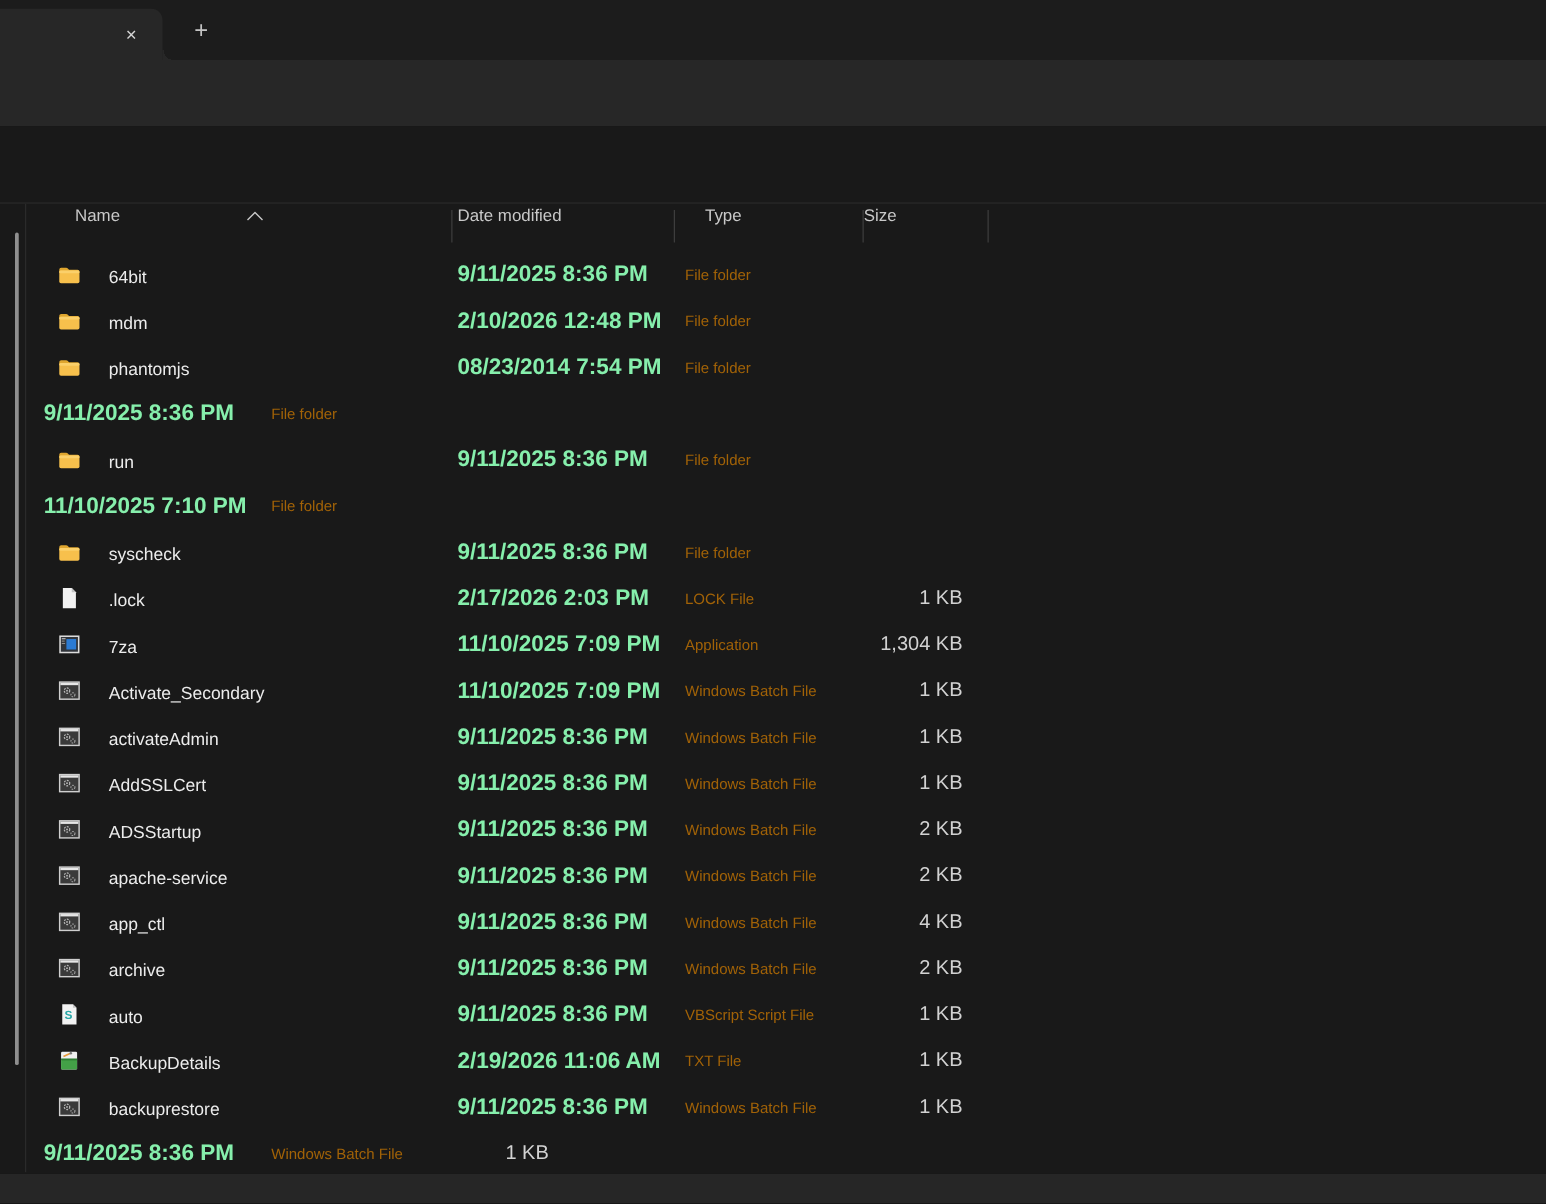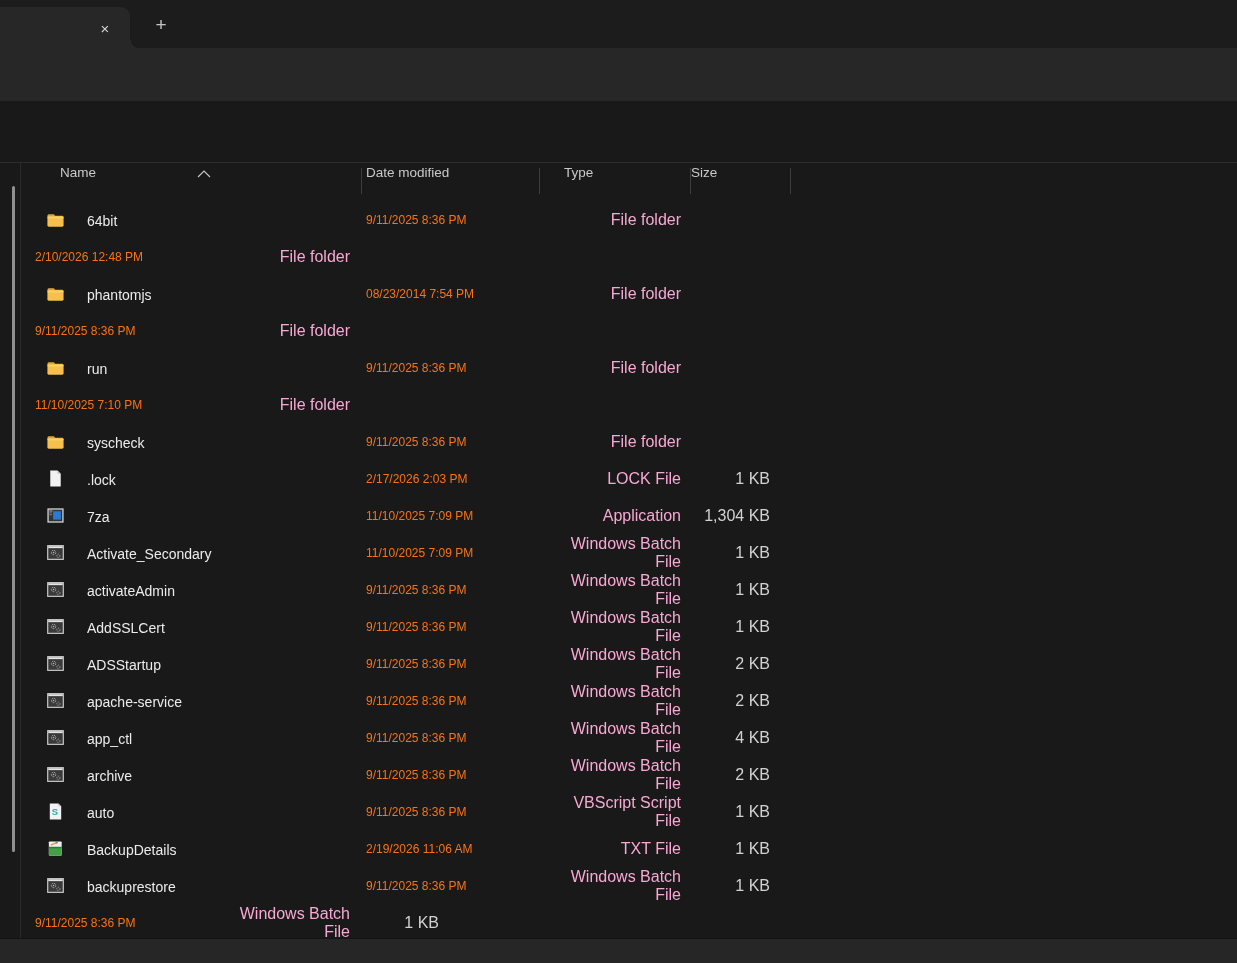--- a/index.html
+++ b/index.html
@@ -53,22 +53,22 @@
   .h-size { width:95px; padding-left:10px; }
   .colsep { position:absolute; top:5px; width:1px; height:26px; background:#3d3d3d; }
   .sort-caret { position:absolute; left:197px; top:1px; }
 
   
   .rows { position:absolute; left:30px; top:38px; width:760px; }
   .row { display:flex; align-items:center; height:37px; }
   .c-name { width:331px; padding-left:16px; display:flex; align-items:flex-end; gap:22px;
             color:#ececec; font-size:14px; }
   .c-name .fic { width:19px; height:19px; display:flex; flex:0 0 19px; }
-  .c-date { width:178px; padding-left:5px; color:#f97316; font-size:12px; }
-  .c-type { width:142px; padding-left:9px; color:#f9a8d4; font-size:16px;text-align:right; }
+  .c-date { width:178px; padding-left:5px; color:#86efac; font-size:18px;font-weight:bold; }
+  .c-type { width:142px; padding-left:9px; color:#a16207; font-size:12px; }
   .c-size { width:95px; text-align:right; padding-right:6px; color:#d2d2d2; font-size:16px; }
 
   
   .statusbar { position:absolute; left:0; top:938px; width:1237px; height:25px; background:#262626;
                border-top:1px solid #141414; }
 </style>
 </head>
 <body>
 
 <div class="window">
@@ -240,20 +240,30 @@
                 <rect x="1.5" y="6.8" width="17" height="2.2" rx="1.1" fill="#fbd06a"></rect>
               </svg>
             </span>
             <span>64bit</span>
           </span>
           <span class="c-date">9/11/2025 8:36 PM</span>
           <span class="c-type">File folder</span>
           <span class="c-size"></span>
         </div>
         <div class="row">
+          <span class="c-name">
+            <span class="fic">
+              <svg width="19" height="19" viewBox="0 0 20 20">
+                <path d="M1.5 6c0-.9.7-1.6 1.6-1.6h4.3c.4 0 .8.15 1.1.45l1.2 1.15h7.2c.9 0 1.6.7 1.6 1.6v.4h-17z" fill="#dfa62f"></path>
+                <rect x="1.5" y="6.8" width="17" height="10.7" rx="1.5" fill="#f7c04c"></rect>
+                <rect x="1.5" y="6.8" width="17" height="2.2" rx="1.1" fill="#fbd06a"></rect>
+              </svg>
+            </span>
+            <span>mdm</span>
+          </span>
           <span class="c-date">2/10/2026 12:48 PM</span>
           <span class="c-type">File folder</span>
           <span class="c-size"></span>
         </div>
         <div class="row">
           <span class="c-name">
             <span class="fic">
               <svg width="19" height="19" viewBox="0 0 20 20">
                 <path d="M1.5 6c0-.9.7-1.6 1.6-1.6h4.3c.4 0 .8.15 1.1.45l1.2 1.15h7.2c.9 0 1.6.7 1.6 1.6v.4h-17z" fill="#dfa62f"></path>
                 <rect x="1.5" y="6.8" width="17" height="10.7" rx="1.5" fill="#f7c04c"></rect>

